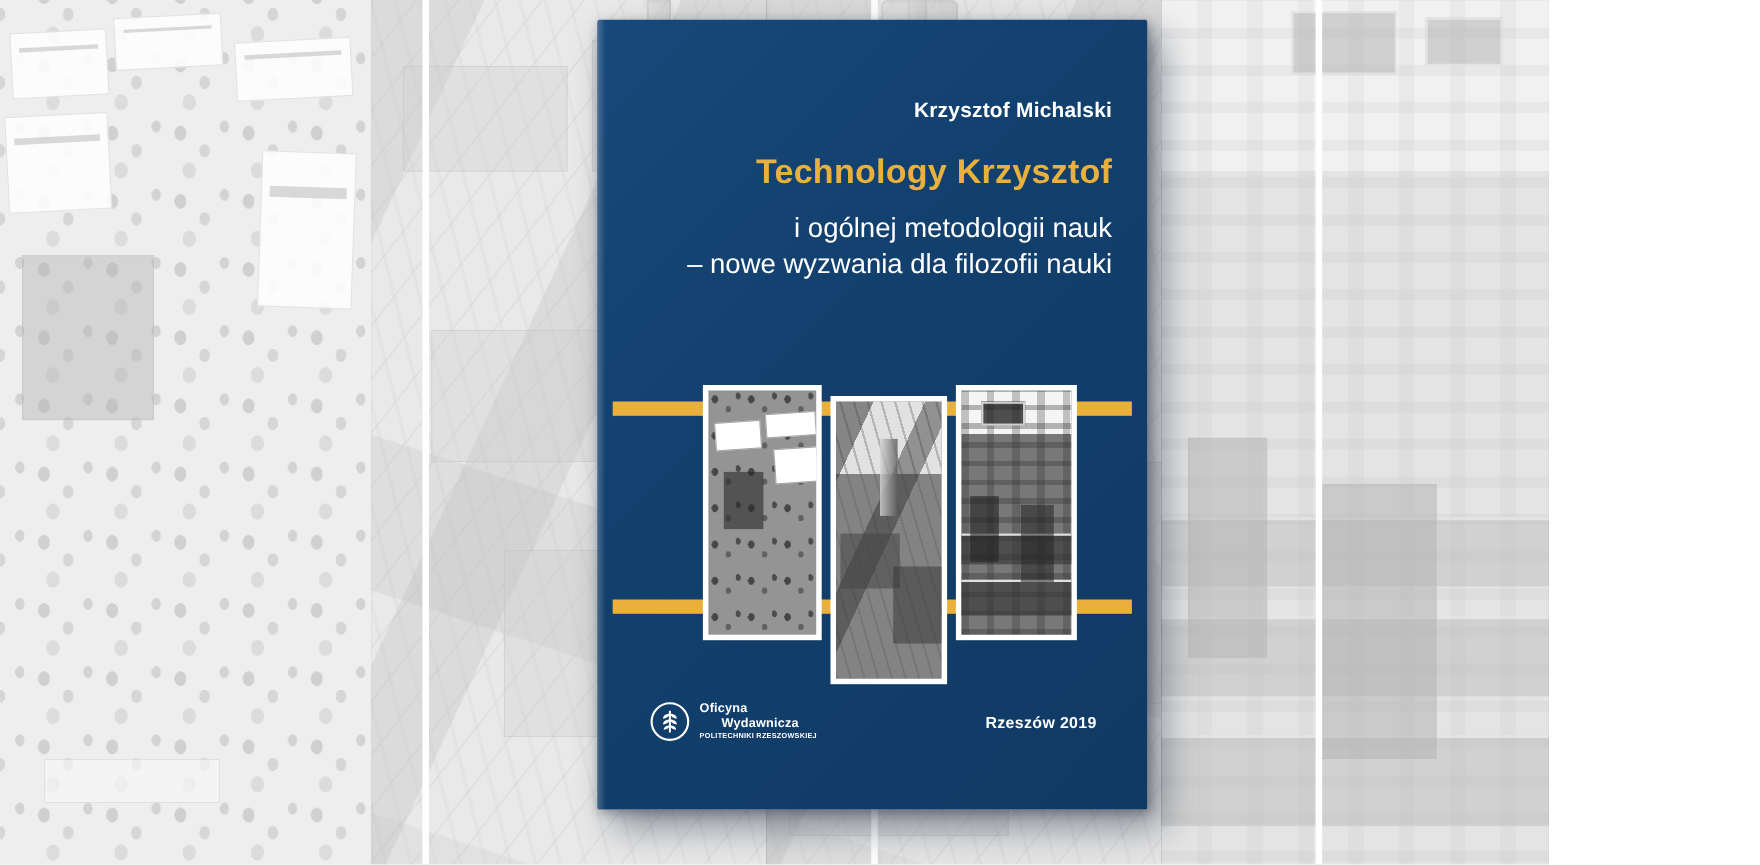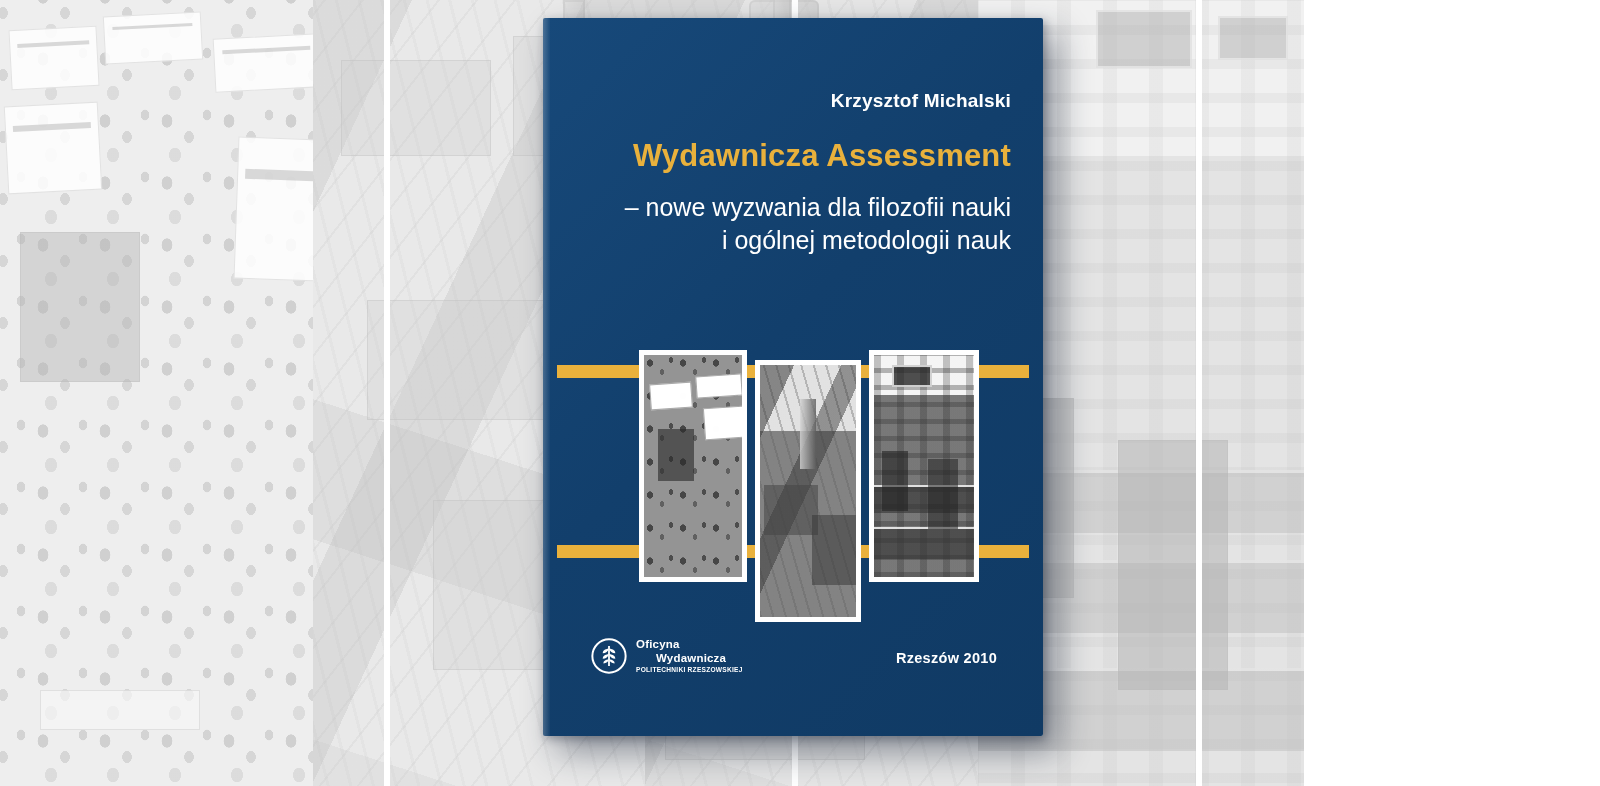--- a/index.html
+++ b/index.html
@@ -9,21 +9,21 @@
   }
   body {
     width: 1600px;
     height: 786px;
     overflow: hidden;
     font-family: "Liberation Sans", sans-serif;
   }
 
   .stage {
     position: relative;
-    width: 1304px;
+    width: 1408px;
     height: 786px;
     background: #e9eaec;
     overflow: hidden;
   }
 
   
   .bg-strips {
     position: absolute;
     inset: 0;
     display: flex;
@@ -364,23 +364,23 @@
   <div class="strip-gap gap-2"></div>
   <div class="strip-gap gap-3"></div>
 
   <div class="book">
     <div class="book-shadow"></div>
     <div class="cover">
       <div class="spine-edge"></div>
 
       <div class="cover-text">
         <div class="author">Krzysztof Michalski</div>
-        <div class="title-en">Wydawnicza Assessment</div>
+        <div class="title-en">Technology Krzysztof</div>
+        <div class="title-pl-2">i ogólnej metodologii nauk</div>
         <div class="title-pl-2">– nowe wyzwania dla filozofii nauki</div>
-        <div class="title-pl-2">i ogólnej metodologii nauk</div>
       </div>
 
       <div class="gold-bar gold-bar-top"></div>
       <div class="gold-bar gold-bar-bottom"></div>
 
       <div class="triptych">
 
         <div class="photo photo-1">
           <div class="photo-inner">
             <div class="mini-crowd"></div>
@@ -424,17 +424,17 @@
           <path d="M20 24 C15.5 24 13.8 26 13.8 28.2 C17 28.2 19.2 26.5 20 24 Z" fill="#ffffff"></path>
           <path d="M20 24 C24.5 24 26.2 26 26.2 28.2 C23 28.2 20.8 26.5 20 24 Z" fill="#ffffff"></path>
         </svg>
         <div class="pub-lines">
           <div class="pub-l1">Oficyna</div>
           <div class="pub-l2">Wydawnicza</div>
           <div class="pub-l3">POLITECHNIKI RZESZOWSKIEJ</div>
         </div>
       </div>
 
-      <div class="place-year">Rzeszów 2010</div>
+      <div class="place-year">Rzeszów 2019</div>
     </div>
   </div>
 
 </div>
 
 </body></html>

